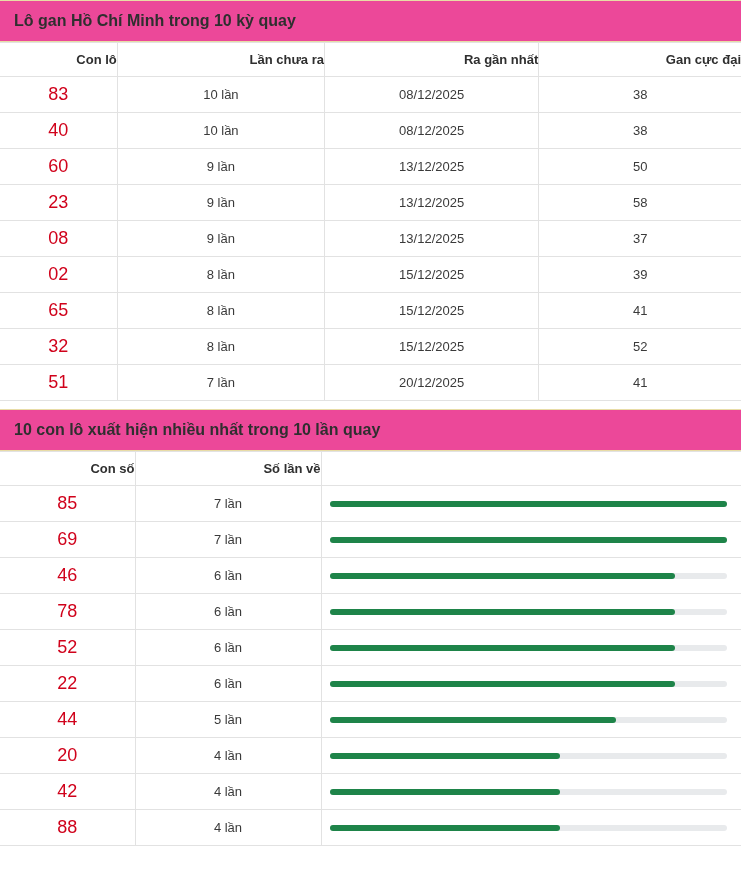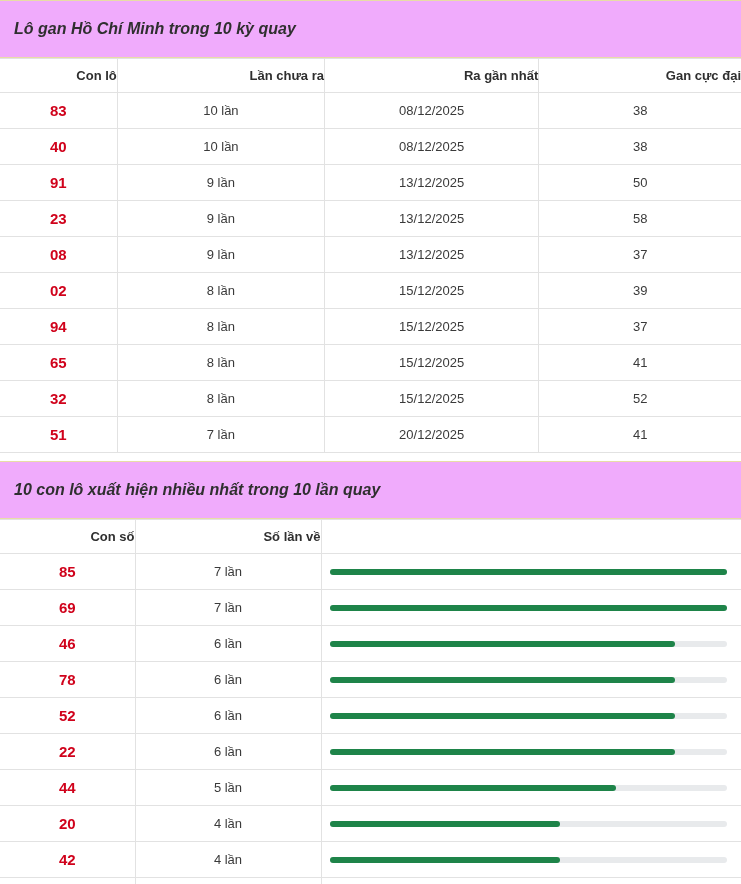--- a/index.html
+++ b/index.html
@@ -11,30 +11,29 @@
     width: 741px;
     font-family: "Liberation Sans", sans-serif;
     color: #333333;
     -webkit-font-smoothing: antialiased;
   }
   .panel {
     width: 741px;
     box-sizing: border-box;
   }
   .panel-header {
-    background: #f0abfc;
+    background: #ec4899;
     border: 1px solid #e8dca6;
     border-left: none;
     border-right: none;
-    padding: 19px 14px;
+    padding: 11px 14px;
     font-size: 16px;
     font-weight: bold;
     color: #2f2f2f;
     box-sizing: border-box;
-    font-style: italic;
   }
   table.grid {
     width: 741px;
     border-collapse: collapse;
     table-layout: fixed;
   }
   table.grid th, table.grid td {
     border: 1px solid #e2e2e2;
     text-align: center;
     vertical-align: middle;
@@ -54,22 +53,22 @@
   table.grid tr td:first-child,
   table.grid tr th:first-child {
     border-left: none;
   }
   table.grid tr td:last-child,
   table.grid tr th:last-child {
     border-right: none;
   }
   .num {
     color: #d0021b;
-    font-weight: bold;
-    font-size: 15px;
+    font-weight: normal;
+    font-size: 18px;
   }
   .gap { height: 8px; background: #ffffff; }
 
   
   .c1 { width: 116px; }
   .c2 { width: 205px; }
   .c3 { width: 212px; }
   .c4 { width: 200px; }
 
   
@@ -118,21 +117,21 @@
           <td class="c3">08/12/2025</td>
           <td class="c4">38</td>
         </tr>
         <tr>
           <td class="c1"><span class="num">40</span></td>
           <td class="c2">10 lần</td>
           <td class="c3">08/12/2025</td>
           <td class="c4">38</td>
         </tr>
         <tr>
-          <td class="c1"><span class="num">91</span></td>
+          <td class="c1"><span class="num">60</span></td>
           <td class="c2">9 lần</td>
           <td class="c3">13/12/2025</td>
           <td class="c4">50</td>
         </tr>
         <tr>
           <td class="c1"><span class="num">23</span></td>
           <td class="c2">9 lần</td>
           <td class="c3">13/12/2025</td>
           <td class="c4">58</td>
         </tr>
@@ -140,26 +139,20 @@
           <td class="c1"><span class="num">08</span></td>
           <td class="c2">9 lần</td>
           <td class="c3">13/12/2025</td>
           <td class="c4">37</td>
         </tr>
         <tr>
           <td class="c1"><span class="num">02</span></td>
           <td class="c2">8 lần</td>
           <td class="c3">15/12/2025</td>
           <td class="c4">39</td>
-        </tr>
-        <tr>
-          <td class="c1"><span class="num">94</span></td>
-          <td class="c2">8 lần</td>
-          <td class="c3">15/12/2025</td>
-          <td class="c4">37</td>
         </tr>
         <tr>
           <td class="c1"><span class="num">65</span></td>
           <td class="c2">8 lần</td>
           <td class="c3">15/12/2025</td>
           <td class="c4">41</td>
         </tr>
         <tr>
           <td class="c1"><span class="num">32</span></td>
           <td class="c2">8 lần</td>

